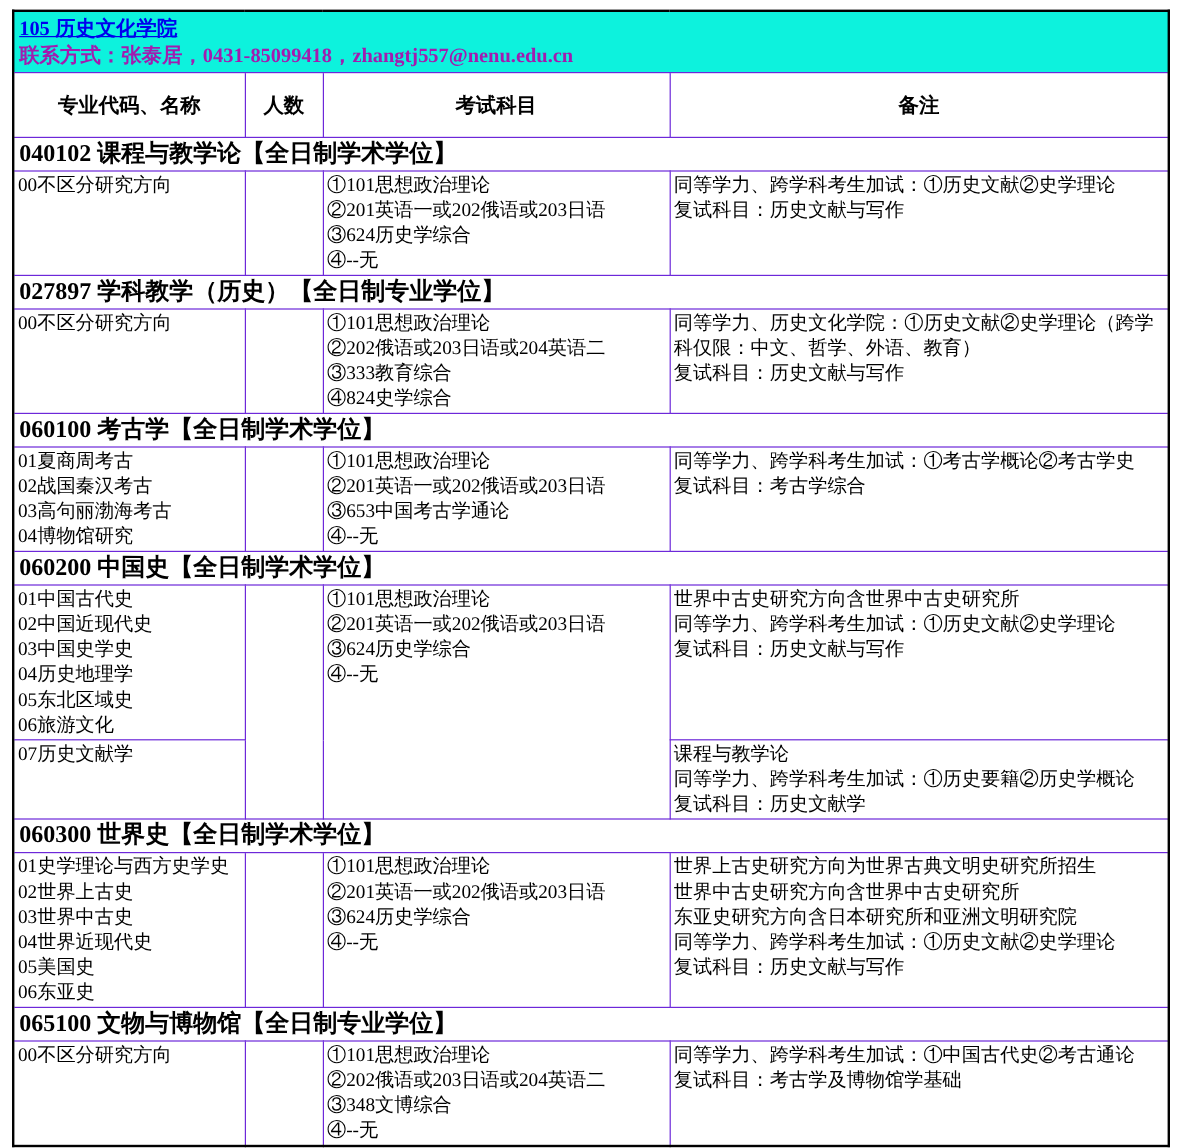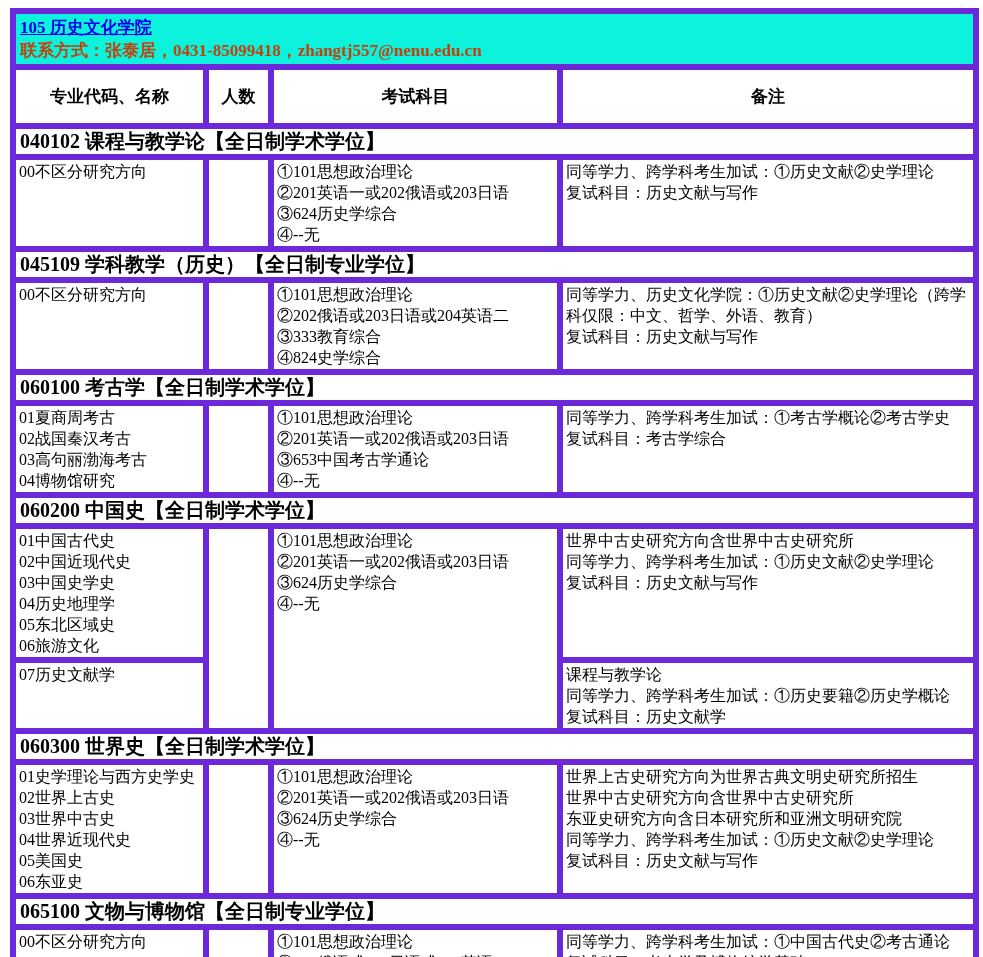--- a/index.html
+++ b/index.html
@@ -19,21 +19,21 @@
     border-collapse: collapse;
     table-layout: fixed;
     width: 963px;
     border: 2px solid #000;
   }
   col.c1 { width: 193px; }
   col.c2 { width: 65px; }
   col.c3 { width: 289px; }
   col.c4 { width: 416px; }
   td, th {
-    border: 6px solid #6d28d9;
+    border: 1px solid #6d28d9;
     box-sizing: border-box;
     font-size: 16px;
     line-height: 21px;
     vertical-align: top;
     padding: 1px 3px;
     overflow: hidden;
   }
   td.banner {
     background: #0DF2DD;
     font-weight: bold;
@@ -41,21 +41,21 @@
     line-height: 23px;
     padding: 2px 4px;
     height: 50px;
     vertical-align: middle;
   }
   .college-link {
     color: #0000EE;
     text-decoration: underline;
     cursor: pointer;
   }
-  .contact { color: #c2410c; }
+  .contact { color: #a21caf; }
   th {
     font-size: 17px;
     font-weight: bold;
     text-align: center;
     vertical-align: middle;
     height: 30px;
     padding: 16px 3px;
   }
   td.section {
     font-weight: bold;
@@ -106,21 +106,21 @@
           <td class="cell dir-cell">00不区分研究方向</td>
           <td class="cell count-cell" rowspan="1"></td>
           <td class="cell exam-cell" rowspan="1">①101思想政治理论
 ②201英语一或202俄语或203日语
 ③624历史学综合
 ④--无</td>
           <td class="cell remark-cell">同等学力、跨学科考生加试：①历史文献②史学理论
 复试科目：历史文献与写作</td>
         </tr>
         <tr>
-          <td class="section" colspan="4">045109 学科教学（历史）【全日制专业学位】</td>
+          <td class="section" colspan="4">027897 学科教学（历史）【全日制专业学位】</td>
         </tr>
         <tr>
           <td class="cell dir-cell">00不区分研究方向</td>
           <td class="cell count-cell" rowspan="1"></td>
           <td class="cell exam-cell" rowspan="1">①101思想政治理论
 ②202俄语或203日语或204英语二
 ③333教育综合
 ④824史学综合</td>
           <td class="cell remark-cell">同等学力、历史文化学院：①历史文献②史学理论（跨学科仅限：中文、哲学、外语、教育）
 复试科目：历史文献与写作</td>

